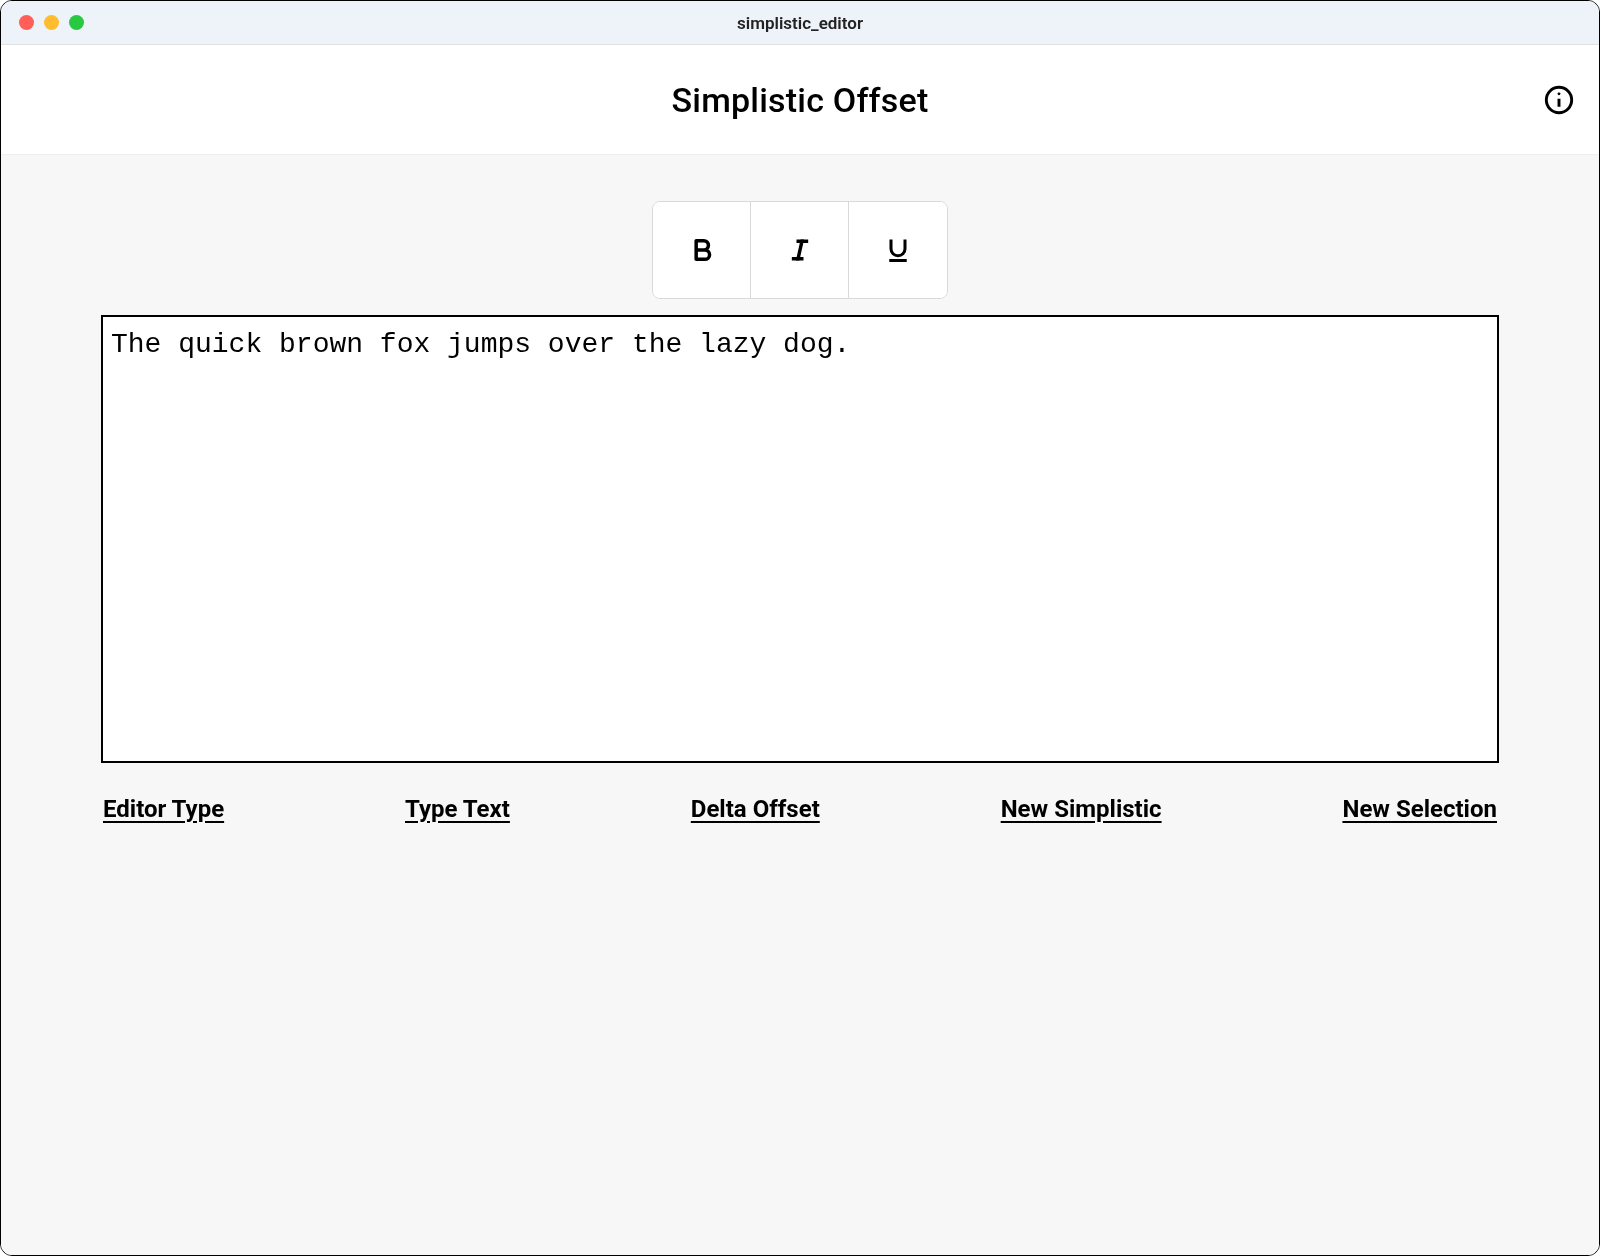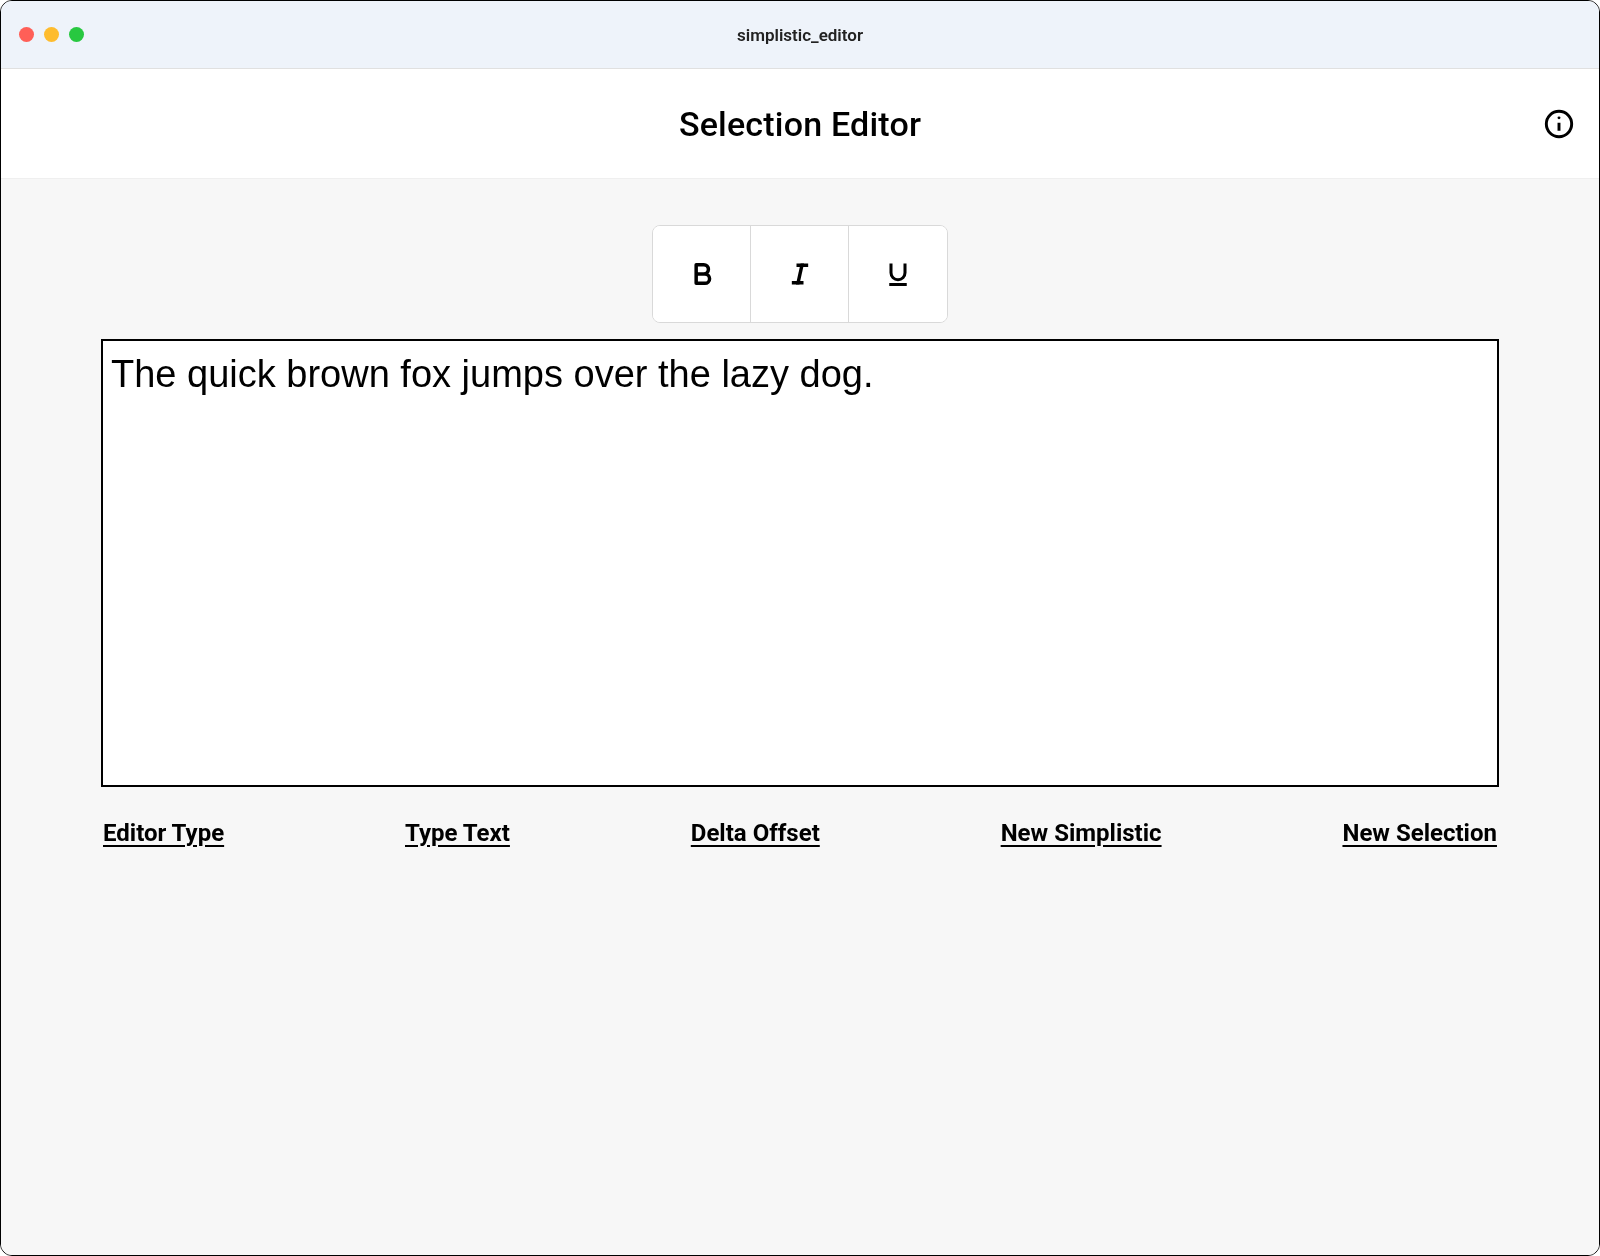--- a/index.html
+++ b/index.html
@@ -14,21 +14,21 @@
       width: 100%;
       height: 100%;
       background: #fff;
       border-radius: 12px;
       border: 1px solid #000 ;
       overflow: hidden;
       display: flex;
       flex-direction: column;
     }
     .titlebar {
-      height: 68px;
+      height: 44px;
       background: #eef3fa;
       border-bottom: 1px solid #e0e0e0;
       display: flex;
       align-items: center;
       position: relative;
     }
     .traffic-lights {
       display: flex;
       gap: 10px;
       margin-left: 18px;
@@ -108,29 +108,29 @@
     .toolbar-btn svg { display: block; }
     .editor-box {
       margin-top: 16px;
       width: 100%;
       border: 2px solid #000;
       background: #fff;
       height: 448px;
       padding: 10px 8px;
     }
     .editor-text {
-      font-size: 38px;
+      font-size: 28px;
       color: #000;
       line-height: 1.25;
       outline: none;
       width: 100%;
       height: 100%;
       border: none;
       resize: none;
-      font-family: Liberation Sans, sans-serif;
+      font-family: Liberation Mono, monospace;
     }
     .status-row {
       width: 100%;
       display: flex;
       justify-content: space-between;
       margin-top: 32px;
       padding: 0 2px;
     }
     .status-label {
       font-size: 24px;
@@ -148,21 +148,21 @@
   <div class="titlebar">
     <div class="traffic-lights">
       <div class="light red"></div>
       <div class="light yellow"></div>
       <div class="light green"></div>
     </div>
     <div class="titlebar-title">simplistic_editor</div>
   </div>
 
   <div class="app-header">
-    <div class="app-header-title">Selection Editor</div>
+    <div class="app-header-title">Simplistic Offset</div>
     <button class="info-button">
       <svg width="32" height="32" viewBox="0 0 24 24" fill="none" stroke="#000" stroke-width="2.2">
         <circle cx="12" cy="12" r="9.5"></circle>
         <line x1="12" y1="11" x2="12" y2="17"></line>
         <circle cx="12" cy="7.4" r="1.1" fill="#000" stroke="none"></circle>
       </svg>
     </button>
   </div>
 
   <div class="content">

